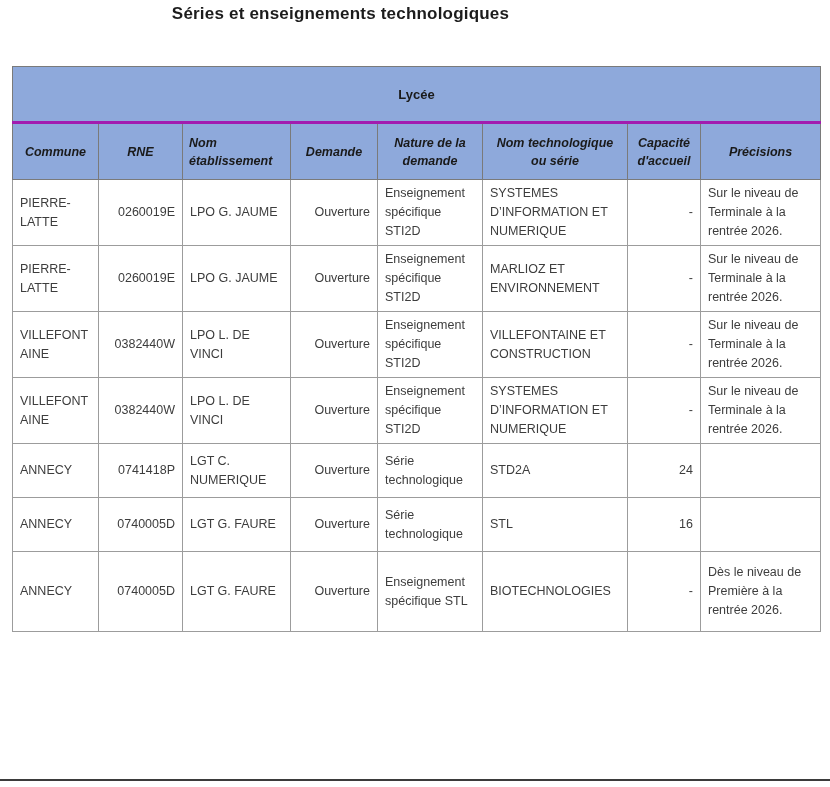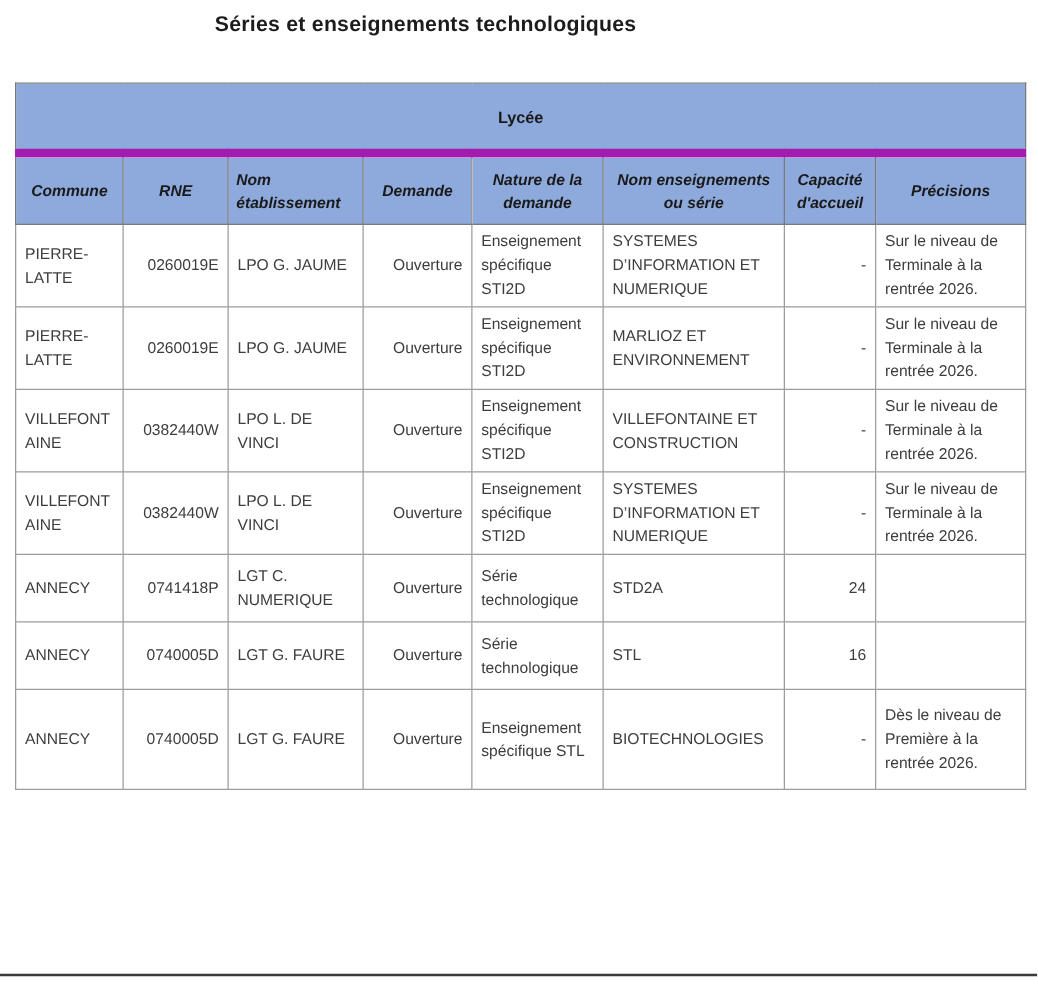--- a/index.html
+++ b/index.html
@@ -11,39 +11,39 @@
     --title-text:#1C1C1C;
     --bottom-rule:#3B3B3B;
   }
   html,body{margin:0;padding:0;background:#fff;}
   body{font-family:"Liberation Sans", sans-serif;}
   .page{position:relative;width:830px;height:787px;background:#fff;overflow:hidden;}
 
   .title{
     position:absolute;top:0;left:0;width:681px;
     text-align:center;font-weight:700;font-size:17px;line-height:28px;
-    color:var(--title-text);padding-top:6px;letter-spacing:0.2px;
+    color:var(--title-text);padding-top:0;letter-spacing:0.2px;
   }
 
   table.doc-table{
     position:absolute;top:66px;left:12px;width:808px;
     border-collapse:collapse;table-layout:fixed;
   }
   .doc-table th,.doc-table td{
     border:1px solid var(--border);
     box-sizing:border-box;
     overflow:hidden;
   }
   
   tr.group-row{height:56px;}
   tr.group-row th{
     background:var(--header-bg);
     font-size:13px;font-weight:700;color:var(--header-text);
     text-align:center;vertical-align:middle;
-    border-bottom:7px solid #a21caf;
+    border-bottom:3px solid #a21caf;
     border-left-color:var(--header-border);
     border-right-color:var(--header-border);
     border-top-color:var(--header-border);
   }
   
   tr.cols-row{height:57px;font-style:italic;}
   tr.cols-row th{
     background:var(--header-bg);
     font-size:12.5px;font-weight:700;color:var(--header-text);
     text-align:center;vertical-align:middle;
@@ -93,21 +93,21 @@
     <thead>
       <tr class="group-row">
         <th colspan="8">Lycée</th>
       </tr>
       <tr class="cols-row">
         <th>Commune</th>
         <th>RNE</th>
         <th class="left">Nom établissement</th>
         <th>Demande</th>
         <th>Nature de la demande</th>
-        <th>Nom enseignements ou série</th>
+        <th>Nom technologique ou série</th>
         <th>Capacité d'accueil</th>
         <th>Précisions</th>
       </tr>
     </thead>
     <tbody>
         <tr>
           <td>PIERRE-LATTE</td>
           <td class="center">0260019E</td>
           <td>LPO G. JAUME</td>
           <td class="center">Ouverture</td>

